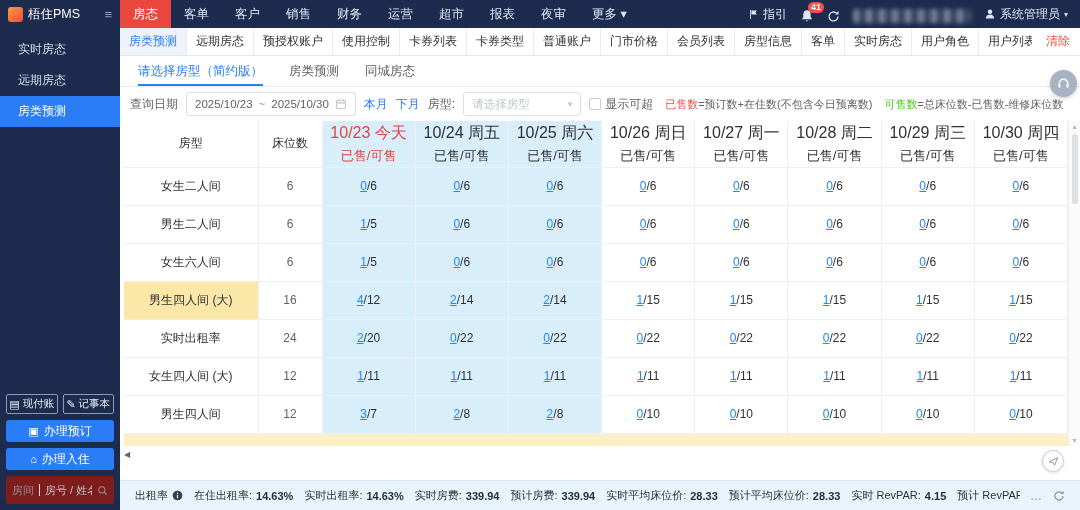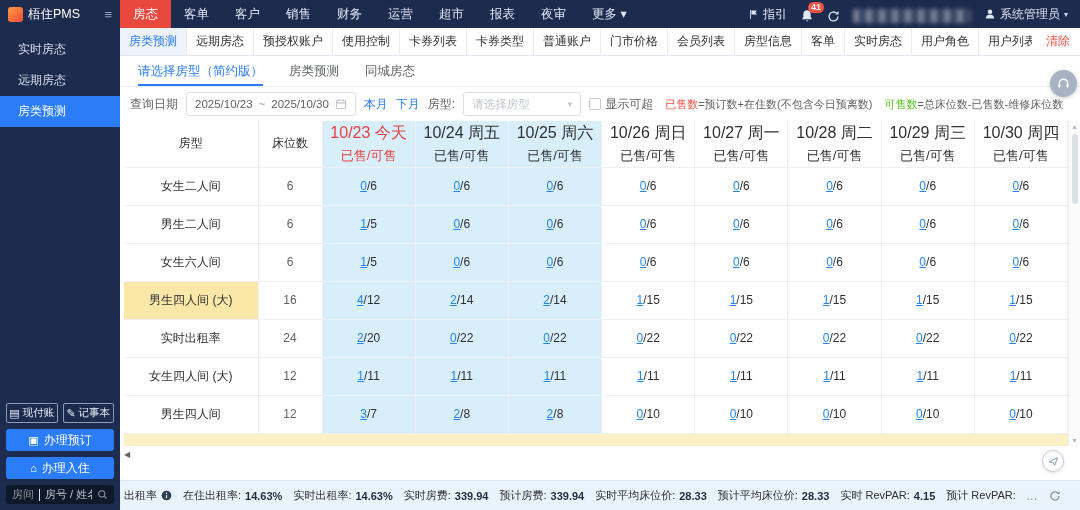--- a/index.html
+++ b/index.html
@@ -32,21 +32,21 @@
   .sidebar{width:120px;flex:0 0 120px;background:#1d2b4f;display:flex;flex-direction:column;color:#d8deeb;padding-top:6px}
   .side-item{height:31px;line-height:31px;padding-left:18px;font-size:12px;cursor:pointer;white-space:nowrap}
   .side-item.active{background:#2b7cf7;color:#fff}
   .side-bottom{margin-top:auto;padding:6px;display:flex;flex-direction:column;gap:6px}
   .mini-row{display:flex;gap:5px}
   .mini-btn{flex:1;height:20px;background:transparent;border:1px solid #8d9ab5;border-radius:2px;color:#e6ebf5;
     font-size:10.5px;display:flex;align-items:center;justify-content:center;gap:3px;cursor:pointer;font-family:inherit;white-space:nowrap}
   .big-btn{height:22px;background:#2b7cf7;border:none;border-radius:3px;color:#fff;font-size:12px;
     display:flex;align-items:center;justify-content:center;gap:5px;cursor:pointer;font-family:inherit}
   .mi{font-size:11px}
-  .side-search{height:19px;background:#0f172a;border-radius:3px;display:flex;align-items:center;padding:0 6px;gap:5px;cursor:text}
+  .side-search{height:28px;background:#7f1d1d;border-radius:3px;display:flex;align-items:center;padding:0 6px;gap:5px;cursor:text}
   .ss-pre{color:#909399;font-size:11px;white-space:nowrap}
   .ss-div{width:1px;height:12px;background:#dcdfe6}
   .ss-ph{color:#c0c4cc;font-size:11px;flex:1;white-space:nowrap;overflow:hidden}
 
   
   .main{flex:1;display:flex;flex-direction:column;background:#fff;min-width:0}
   .tabs-bar{height:28px;flex:0 0 28px;position:relative;border-bottom:1px solid #e4e7ed;background:#fff;overflow:hidden}
   .tabs-list{display:flex;height:100%;overflow:hidden;padding-right:46px}
   .tab{padding:0 9px;line-height:27px;font-size:12px;color:#303133;border-right:1px solid #ececec;cursor:pointer;white-space:nowrap;flex:0 0 auto}
   .tab.active{background:#eef3fb;color:#2b7cf7}
@@ -92,21 +92,21 @@
   tr.partial td{height:13px;background:#fcf0c6;border-right:none;border-bottom:none}
   .vscroll{width:12px;flex:0 0 12px;display:flex;flex-direction:column;align-items:center;padding:2px 0;
     background:#fbfbfb;border-left:1px solid #f0f0f0}
   .vs-arrow{font-size:7px;color:#b0b6bf;cursor:pointer}
   .vs-thumb{width:6px;height:70px;background:#dcdfe3;border-radius:3px;margin-top:4px;margin-bottom:auto;cursor:grab}
   .hscroll{height:16px;flex:0 0 16px;display:flex;align-items:center;padding-left:4px;background:#fff}
   .h-arrow{font-size:8px;color:#606266;cursor:pointer}
 
   
   .statusbar{margin-top:auto;height:30px;flex:0 0 30px;background:#e8f3fc;border-top:1px solid #d9e8f5;
-    display:flex;align-items:center;padding:0 4px;gap:10px;overflow:hidden}
+    display:flex;align-items:center;padding:0 15px;gap:10px;overflow:hidden}
   .sb-items{display:flex;align-items:center;gap:11px;white-space:nowrap;overflow:hidden;font-size:11px}
   .status-item{display:flex;align-items:center;gap:2px}
   .status-item .lbl{color:#303133}
   .status-item .val{font-weight:bold;color:#1f2d3d;margin-left:2px}
   .status-item .info{display:flex;align-items:center;margin-left:2px;cursor:pointer}
   .sb-more{color:#909399;cursor:pointer;font-size:12px;letter-spacing:1px}
   .sb-refresh{cursor:pointer;display:flex;align-items:center}
 
   
   .float-top{position:absolute;right:3px;top:70px;width:27px;height:27px;border-radius:50%;background:#a7b3c2;

